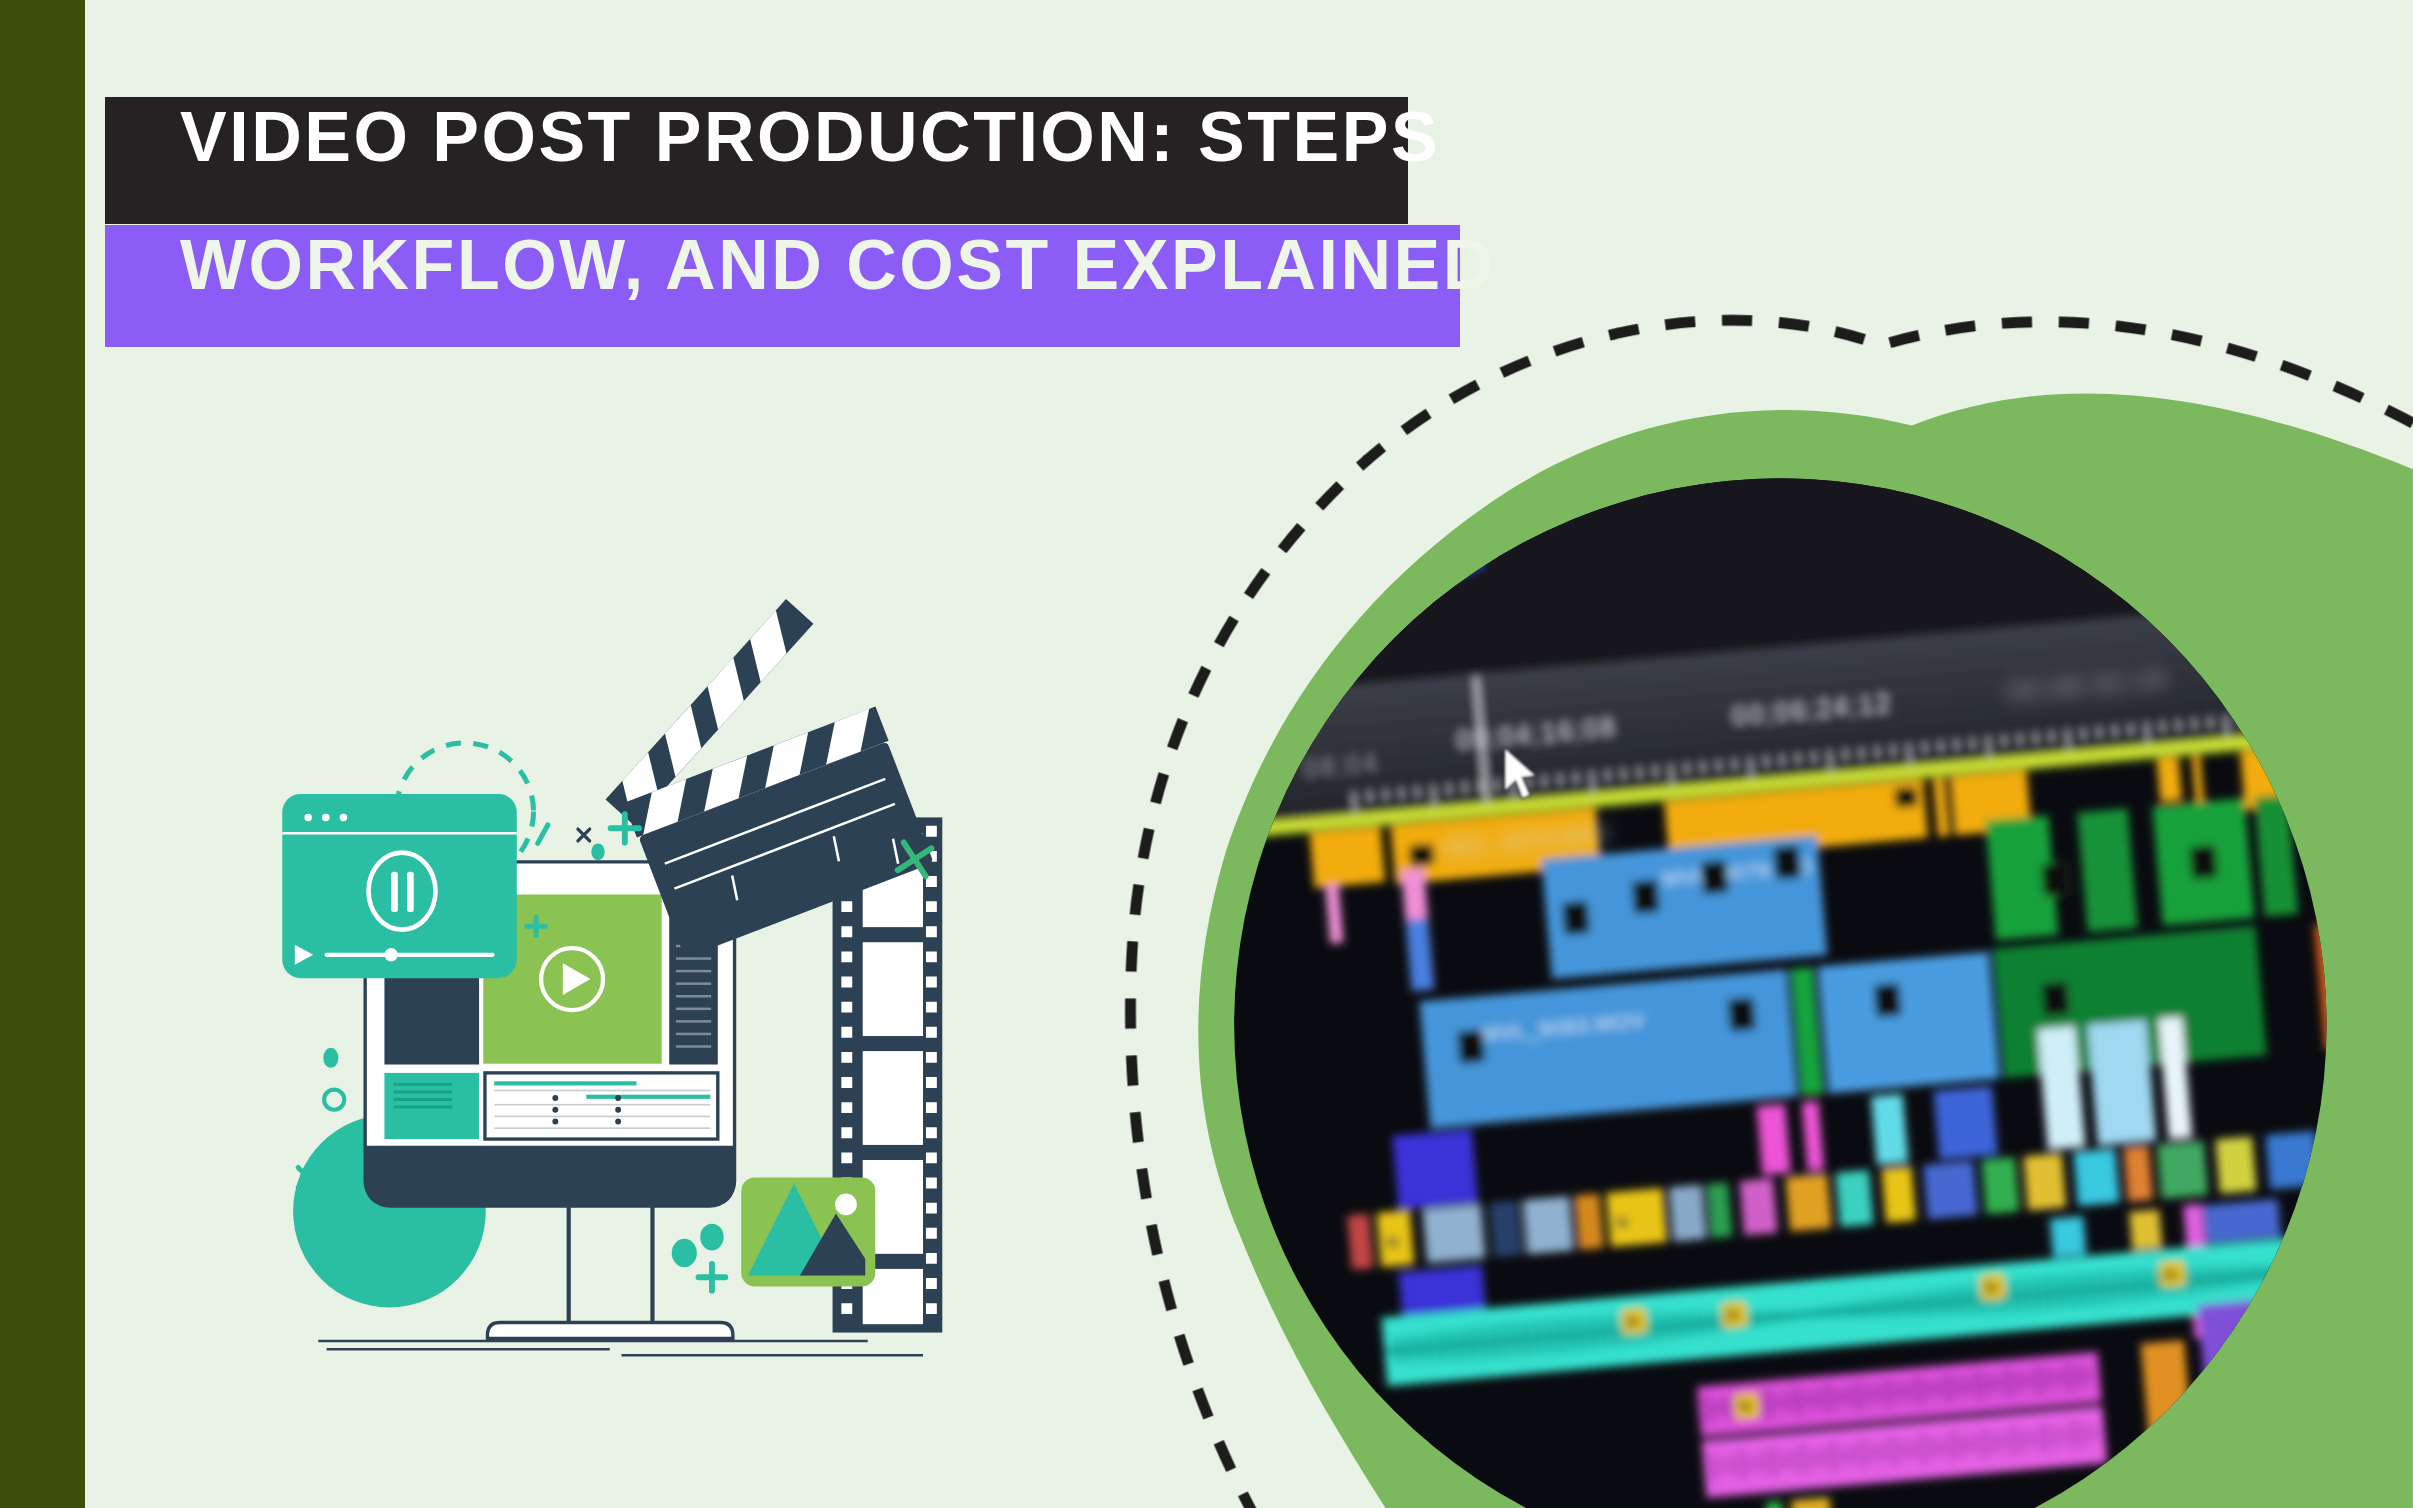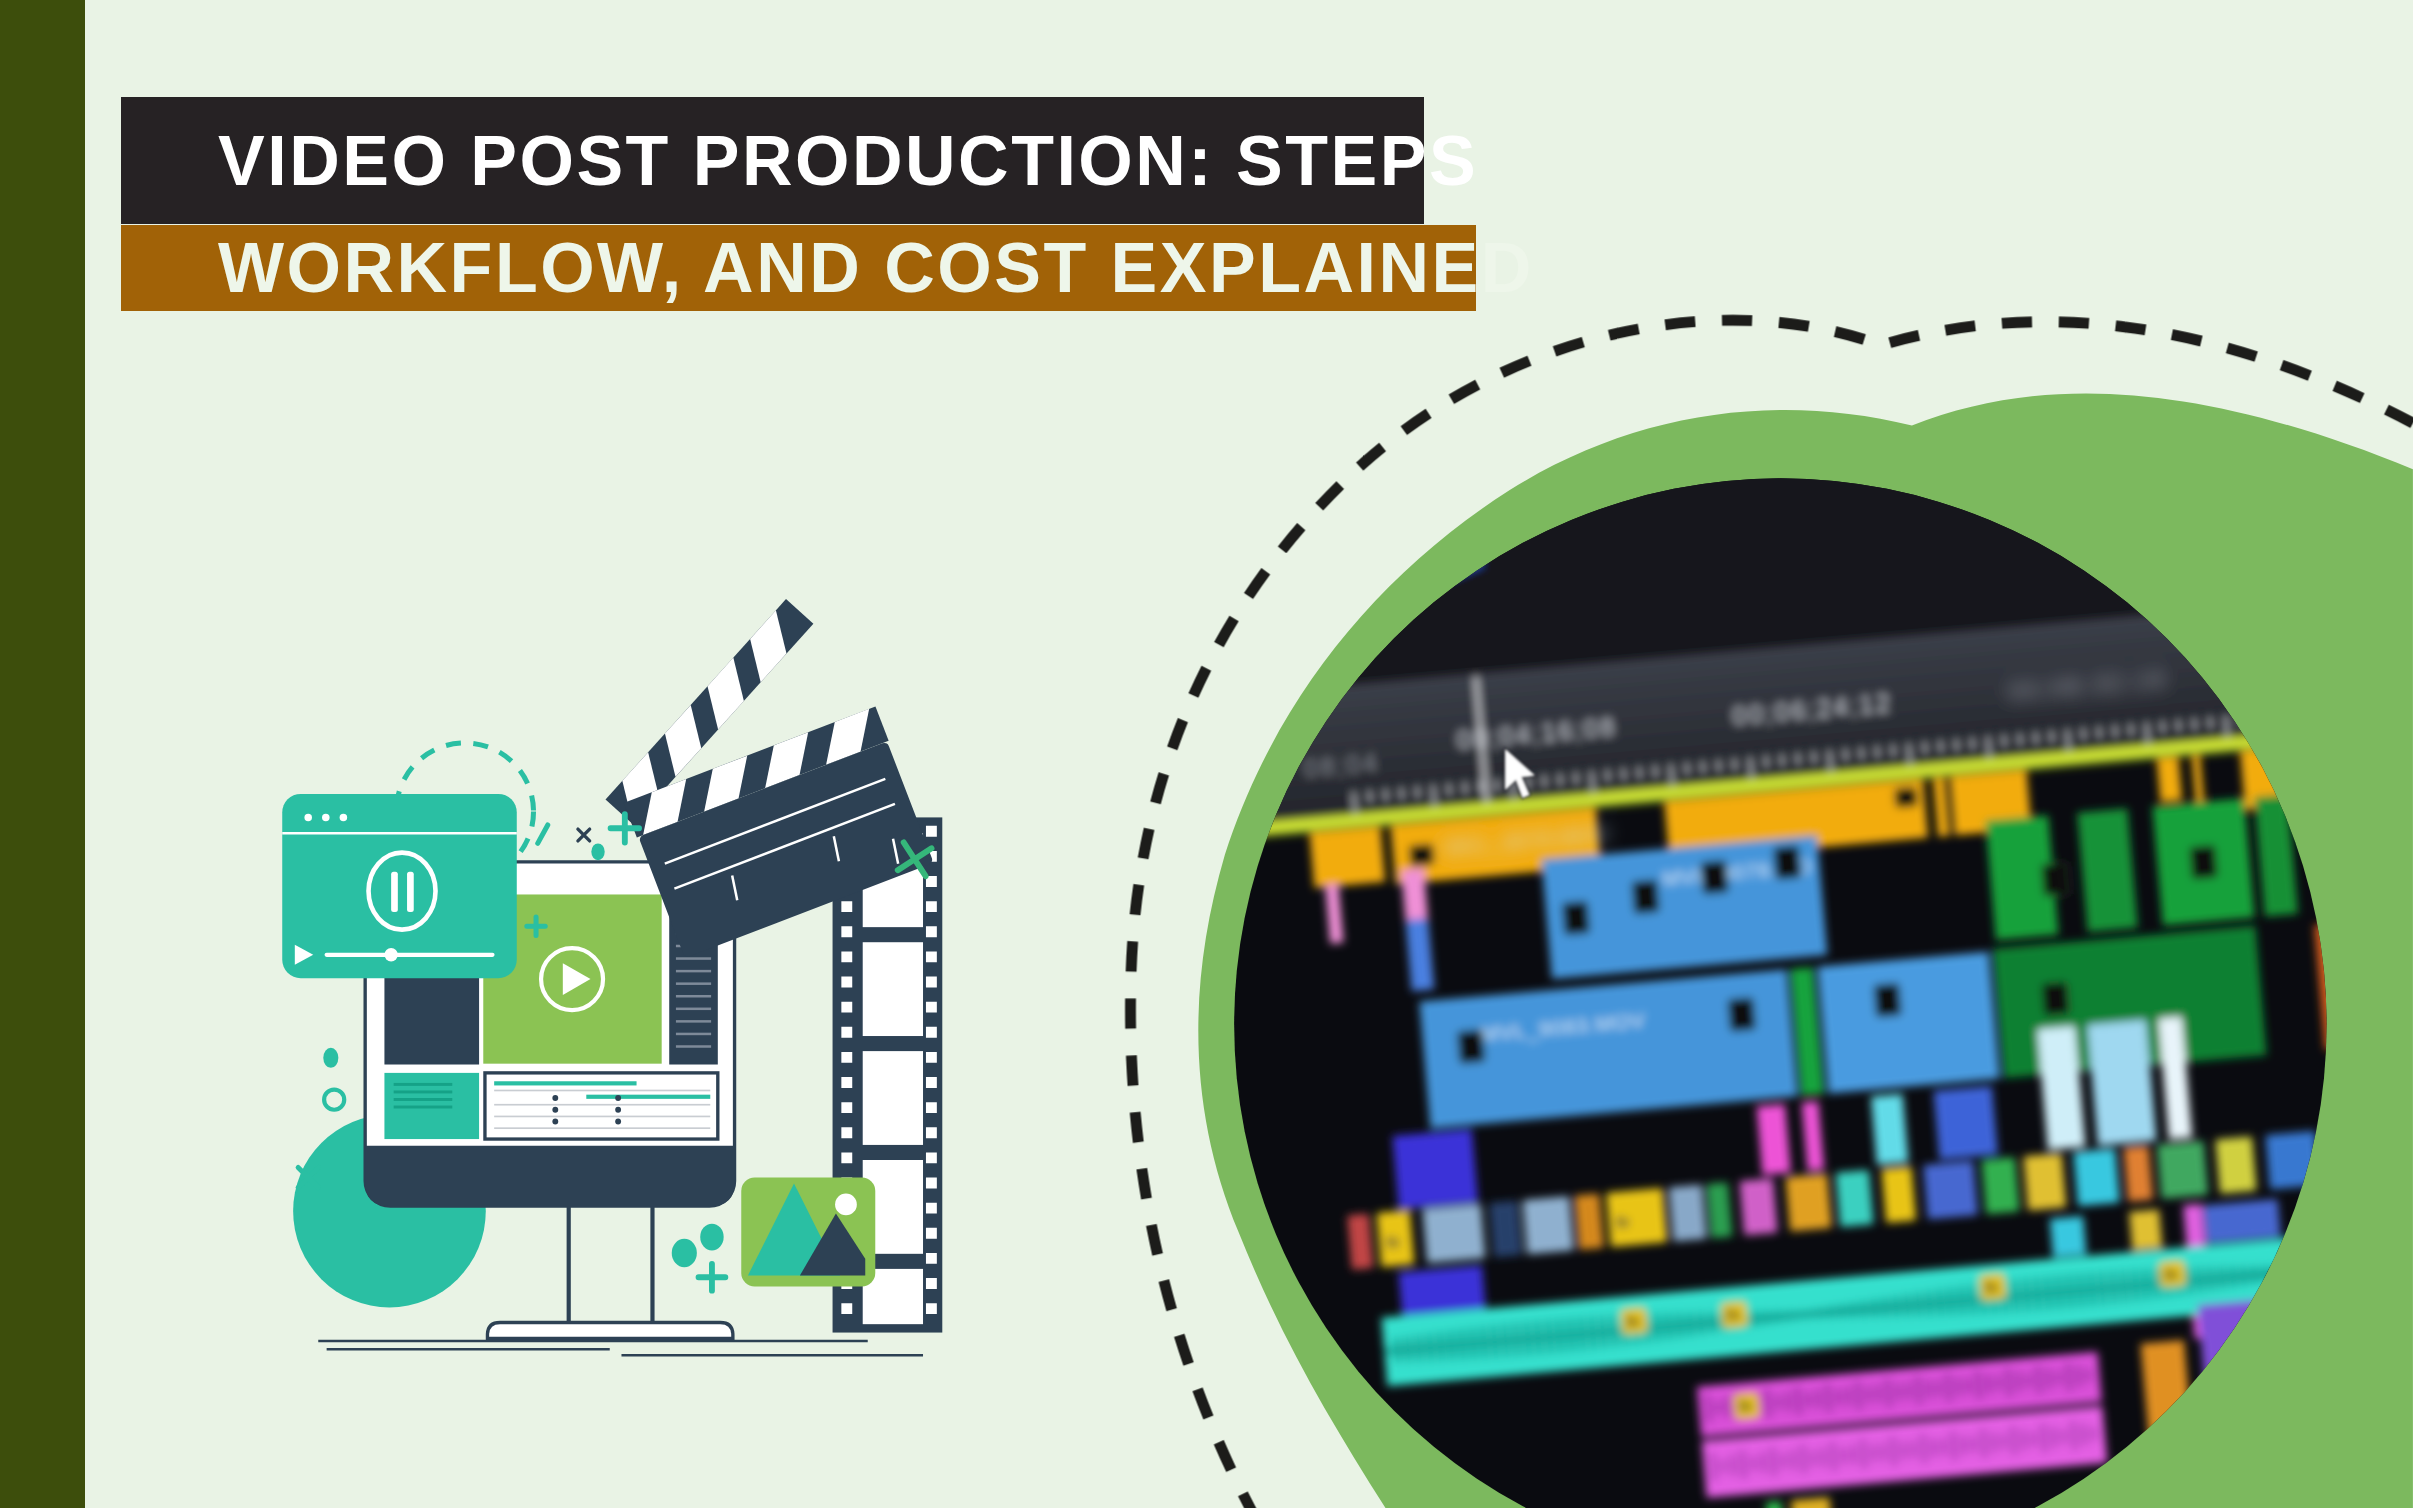--- a/index.html
+++ b/index.html
@@ -1,21 +1,21 @@
 <!DOCTYPE html>
 <html style="font-size:13.4px"><head>
 <meta charset="utf-8">
 <style>
   html,body{margin:0;padding:0;background:#e9f3e5;}
   .canvas{position:relative;width:2413px;height:1508px;overflow:hidden;background:#e9f3e5;
           font-family:"Liberation Sans",sans-serif;}
   .left-stripe{position:absolute;left:0;top:0;width:85px;height:1508px;background:#3d4e0c;}
-  .title-bar{position:absolute;display:flex;align-items:center;box-sizing:border-box;padding-left:97px;margin-left:16px;}
+  .title-bar{position:absolute;display:flex;align-items:flex-start;box-sizing:border-box;padding-left:75px;}
   .title-bar.primary{left:105px;top:97px;width:1303px;height:127px;background:#262224;}
-  .title-bar.secondary{left:105px;top:225px;width:1355px;height:86px;background:#a16207;}
+  .title-bar.secondary{left:105px;top:225px;width:1355px;height:122px;background:#8b5cf6;}
   .title-text{font-size:70px;font-weight:800;letter-spacing:2.5px;white-space:nowrap;}
   .title-bar.primary .title-text{color:#ffffff;}
   .title-bar.secondary .title-text{color:#eef6ea;}
   svg{position:absolute;}
   #photo-scene{left:0;top:0;width:2413px;height:1508px;}
   #illustration{left:268px;top:570px;width:846px;height:855px;}
   text{font-family:"Liberation Sans",sans-serif;}
   .tc{fill:#c9cdd5;font-size:30px;letter-spacing:3px;}
   .cliplabel{fill:#cfe6fa;font-size:25px;letter-spacing:1px;}
   .fxtext{fill:#232c3a;font-size:19px;font-weight:700;font-style:italic;}

